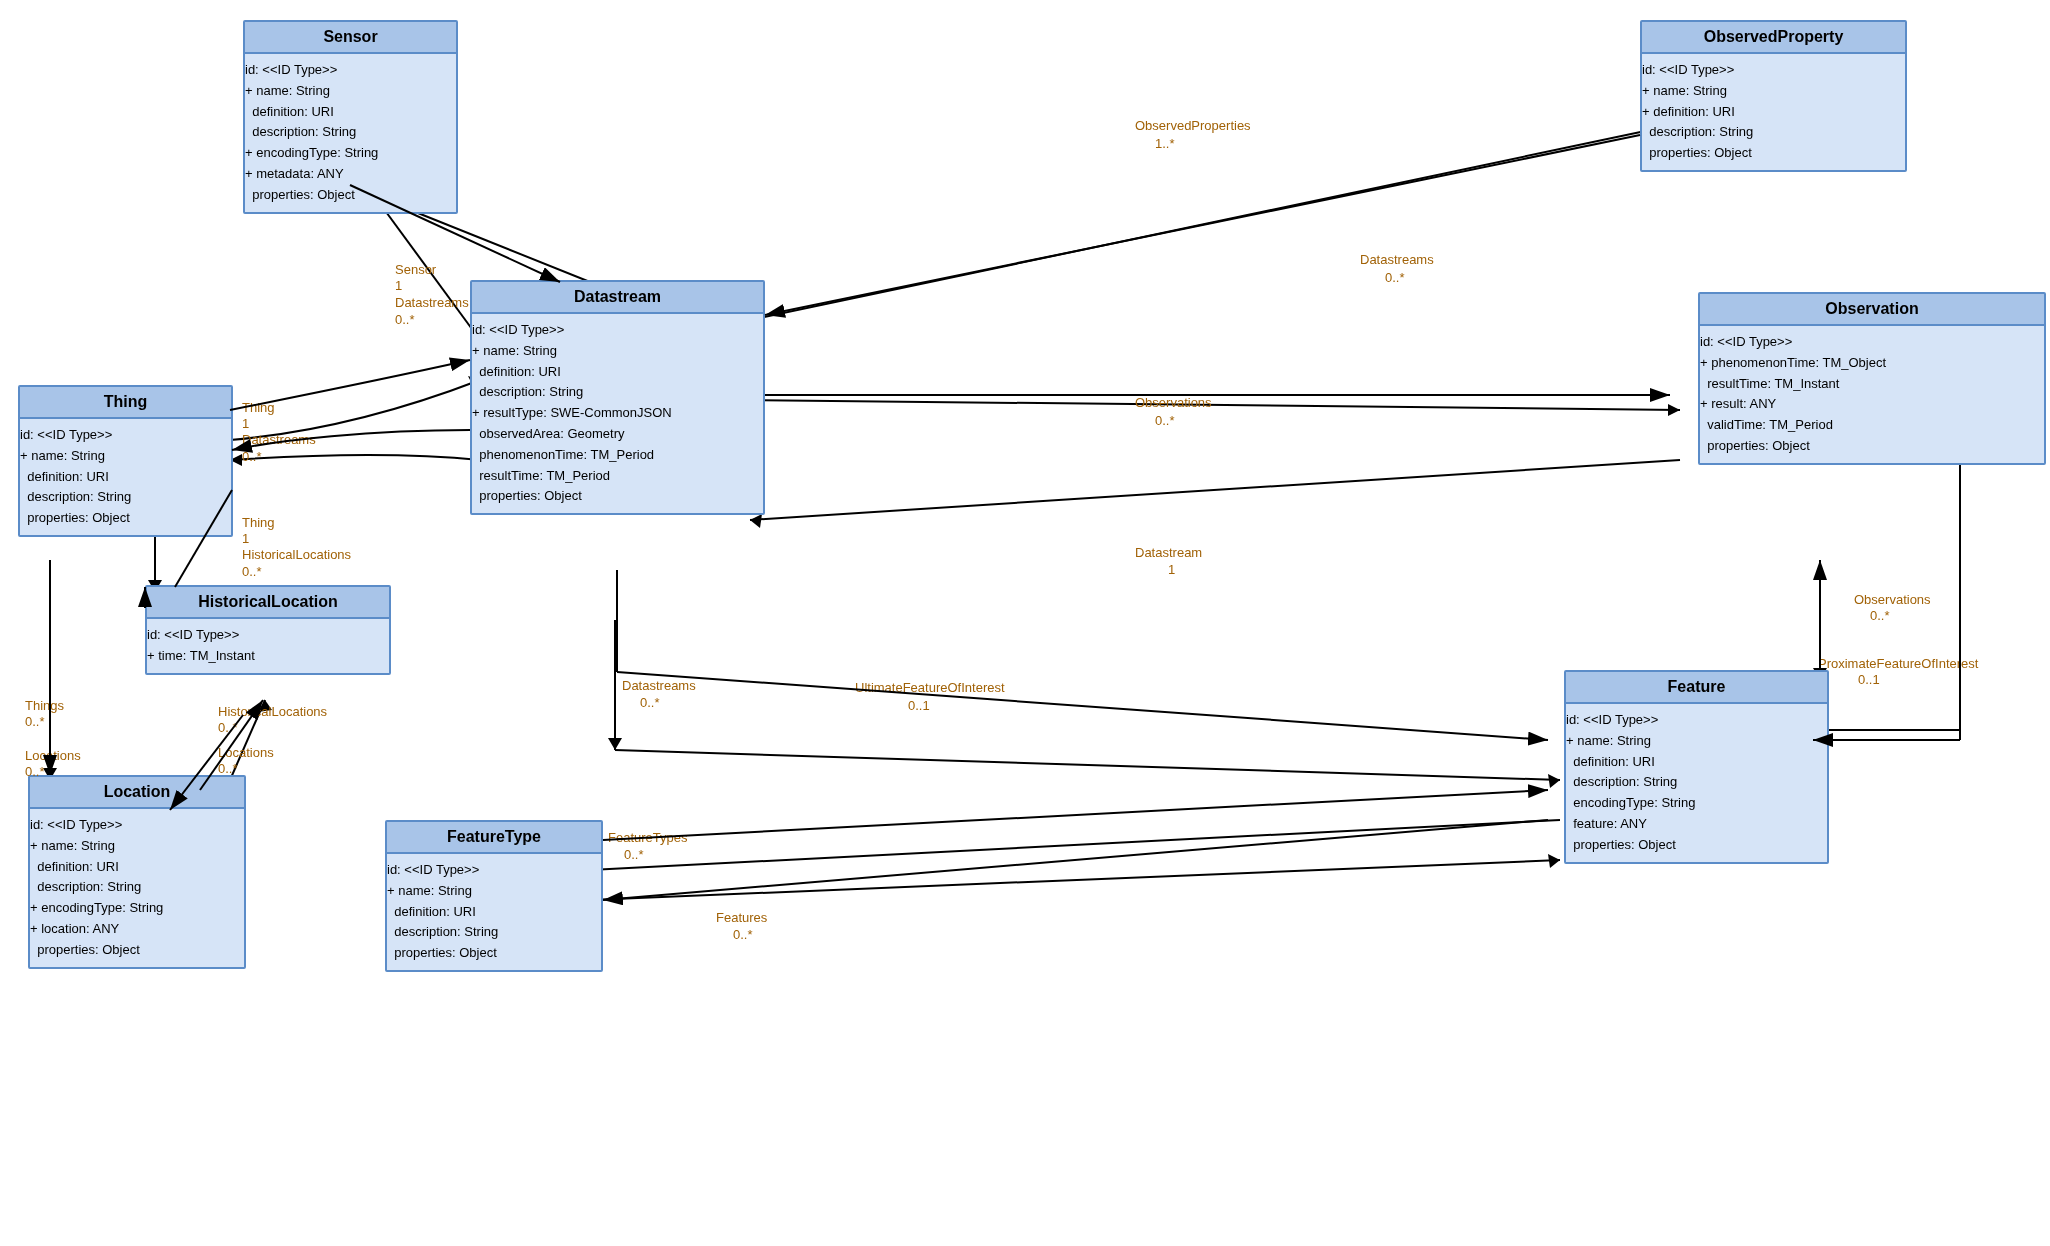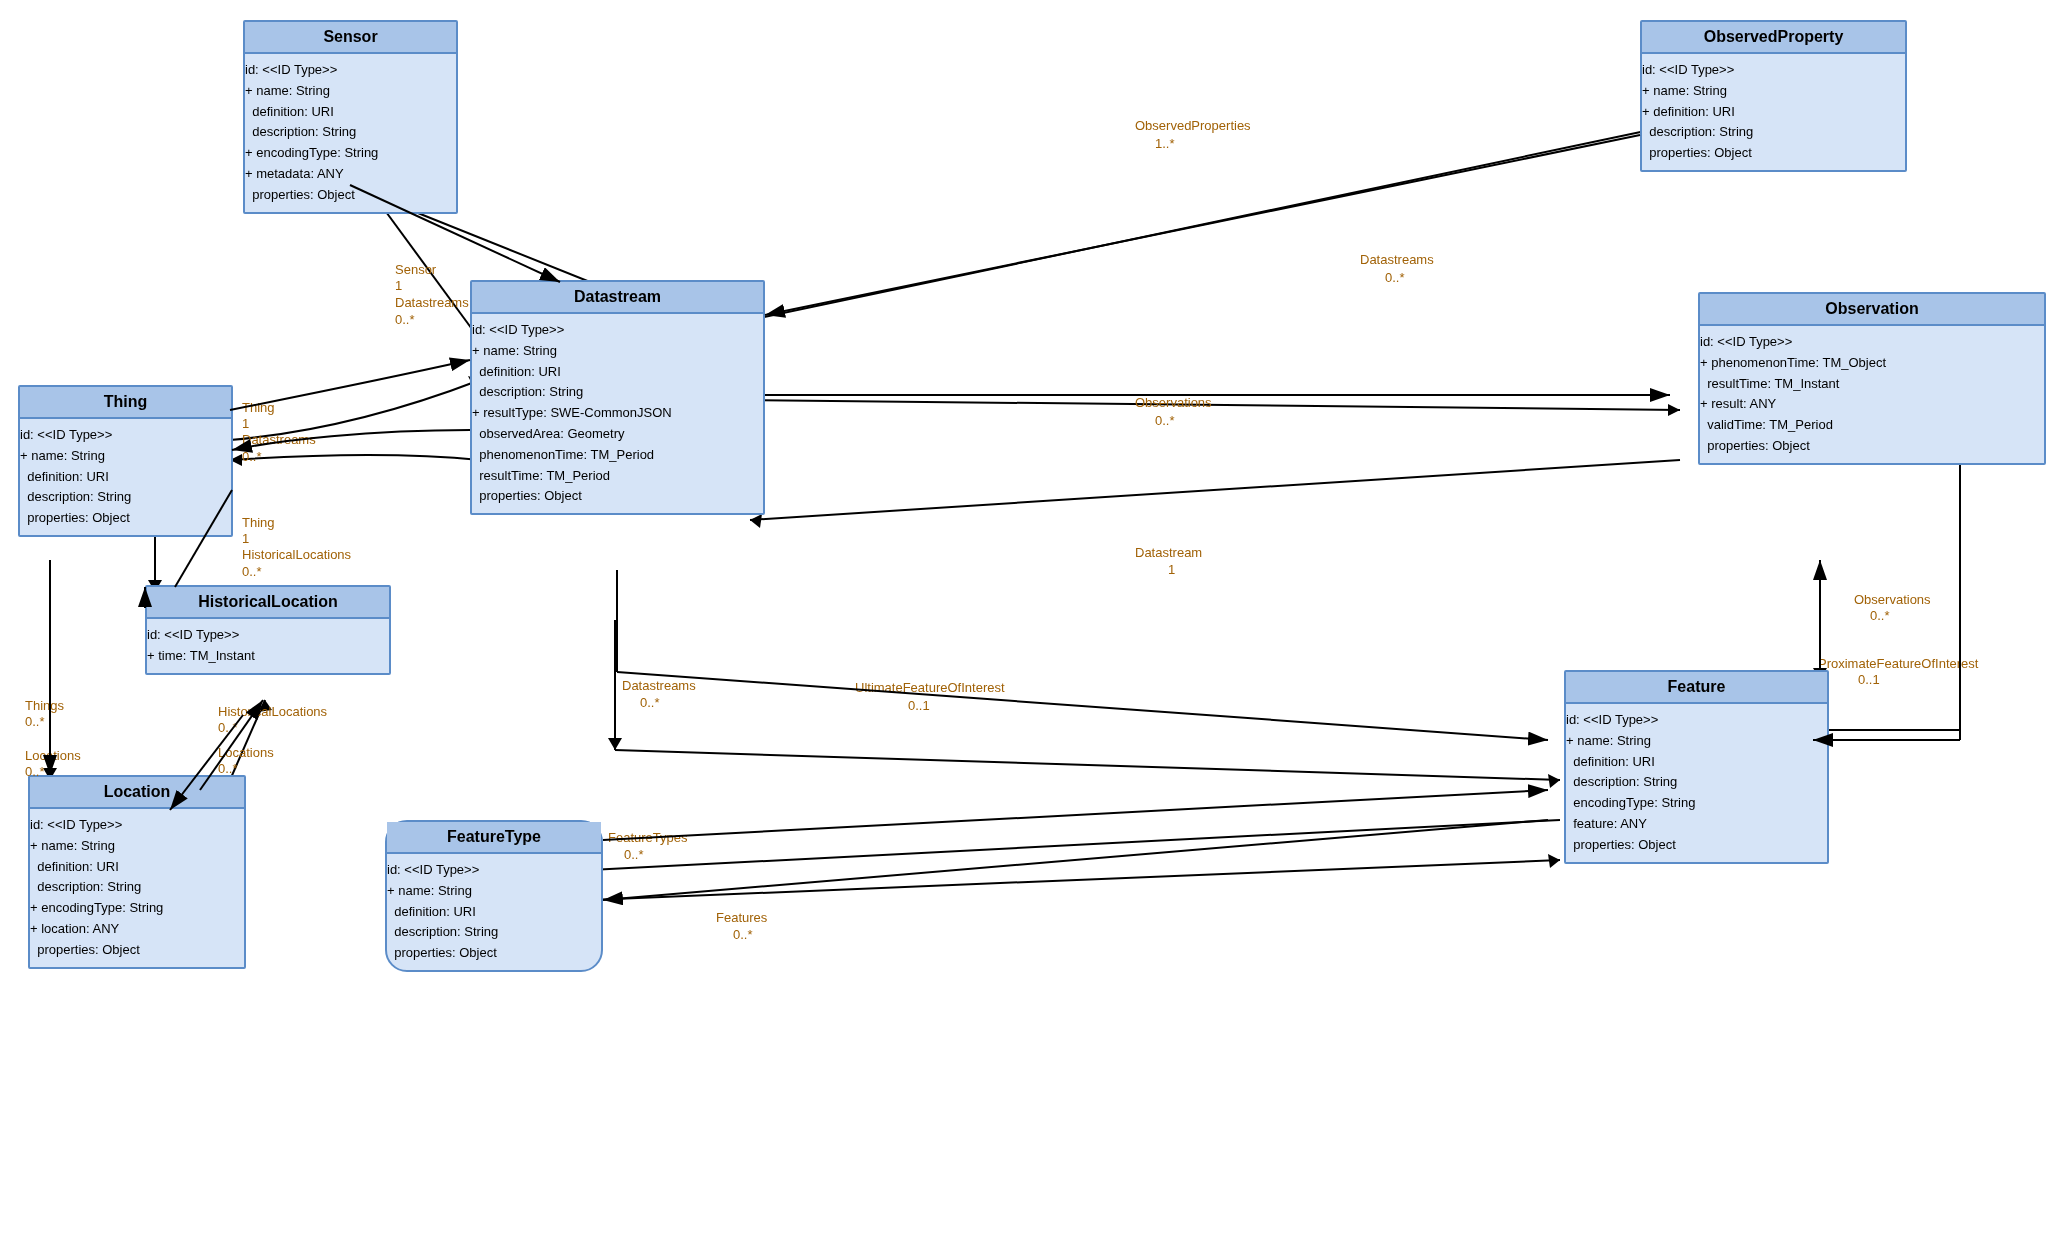--- a/index.html
+++ b/index.html
@@ -185,21 +185,21 @@
       <div>id: &lt;&lt;ID Type&gt;&gt;</div>
       <div>+ name: String</div>
       <div>&nbsp;&nbsp;definition: URI</div>
       <div>&nbsp;&nbsp;description: String</div>
       <div>+ encodingType: String</div>
       <div>+ location: ANY</div>
       <div>&nbsp;&nbsp;properties: Object</div>
     </div>
   </div>
 
-  <div class="uml-class" style="left:385px; top:820px; width:218px;border-radius:22px;">
+  <div class="uml-class" style="left:385px; top:820px; width:218px;">
     <div class="uml-class-header">FeatureType</div>
     <div class="uml-class-body">
       <div>id: &lt;&lt;ID Type&gt;&gt;</div>
       <div>+ name: String</div>
       <div>&nbsp;&nbsp;definition: URI</div>
       <div>&nbsp;&nbsp;description: String</div>
       <div>&nbsp;&nbsp;properties: Object</div>
     </div>
   </div>
 

